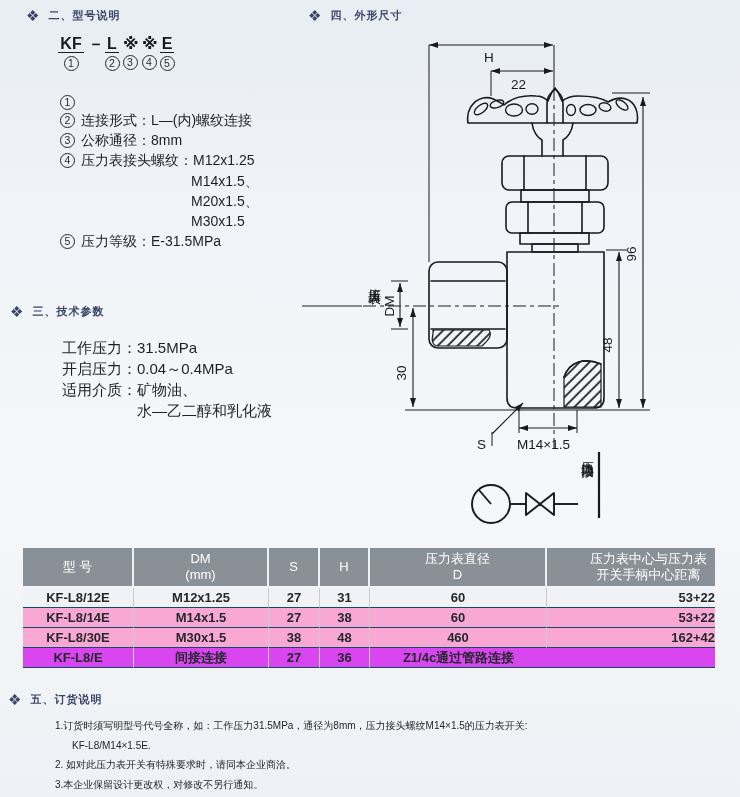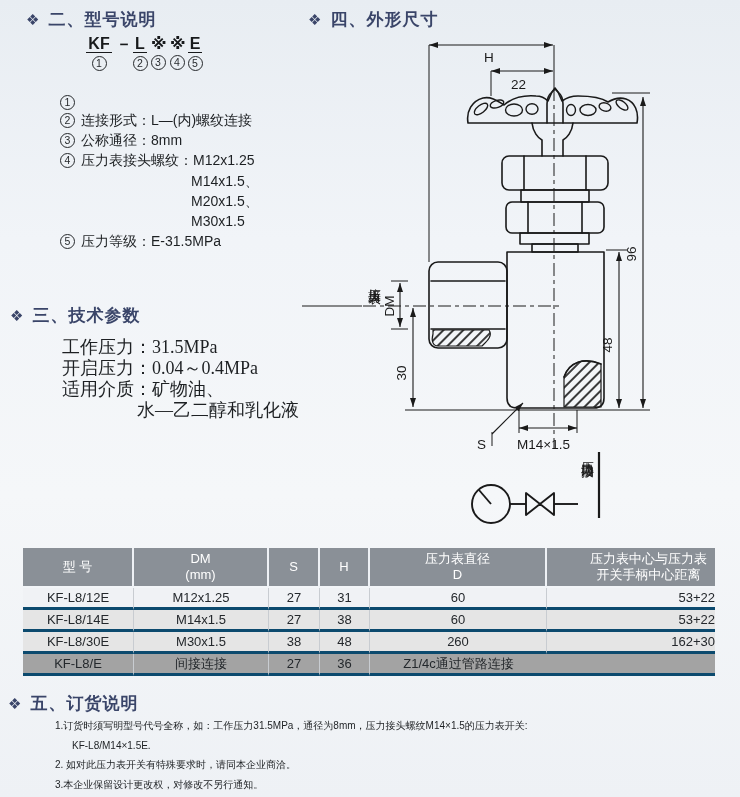--- a/index.html
+++ b/index.html
@@ -6,72 +6,72 @@
   body{
     width:740px;height:797px;overflow:hidden;position:relative;
     font-family:"Liberation Sans","DejaVu Sans",sans-serif;
     background:linear-gradient(180deg,#e8edf2 0%,#f1f4f8 30%,#f5f7f9 62%,#eef1f5 100%);
     color:#1f2326;
   }
   .abs{position:absolute;}
   
   .sec-head{display:flex;align-items:center;gap:9px;color:#3a4569;font-weight:bold;}
   .sec-head .marker{font-size:15px;line-height:1;}
-  .sec-head .t{font-size:17px;letter-spacing:1px;}
+  .sec-head .t{font-size:11px;letter-spacing:1px;}
   
   .code-row{display:flex;align-items:flex-start;}
   .code-part{text-align:center;margin-right:3px;}
   .code-ch{display:block;font-size:16px;font-weight:bold;line-height:16px;padding:0 1px;color:#17191b;}
   .code-ch.u{border-bottom:1.6px solid #17191b;}
   .code-num{margin-top:3px;display:flex;justify-content:center;}
   .circ{box-sizing:border-box;width:15px;height:15px;border:1.2px solid #26292c;border-radius:50%;
         display:inline-flex;align-items:center;justify-content:center;
         font-size:10.5px;line-height:1;color:#26292c;flex:0 0 15px;}
   
   .mlist{font-size:14px;line-height:20.2px;color:#1d2023;}
   .mi{display:flex;align-items:center;}
   .mi .circ{margin-right:6px;}
   .mi.cont{padding-left:131px;}
   
-  .tlist{font-size:18px;line-height:21px;color:#1d2023;font-family:Liberation Serif, serif;}
+  .tlist{font-size:15px;line-height:21px;color:#1d2023;}
   .tlist .indent{padding-left:75px;}
   
   #drawing{left:300px;top:30px;width:440px;height:515px;}
   #drawing svg{position:absolute;left:0;top:0;}
   .v-label{position:absolute;writing-mode:vertical-rl;text-orientation:upright;
            font-size:13px;letter-spacing:1px;color:#1a1a1a;line-height:13px;}
   
   #spec-table-wrap{left:23px;top:548px;width:692px;}
   table{border-collapse:separate;border-spacing:0;table-layout:fixed;width:692px;}
   th{background:#8a9097;color:#ffffff;font-weight:normal;font-size:13px;line-height:16px;
      height:38px;vertical-align:middle;text-align:center;border-right:2px solid #eef1f5;
      border-bottom:2px solid #f2f5f8;padding:0;}
   th:last-child{border-right:none;padding-left:35px;}
   td{font-size:13px;height:19px;text-align:center;vertical-align:middle;color:#24282c;
-     border-right:1px solid #c8ccd1;border-bottom:3px solid #0c4a6e;padding:0;}
+     border-right:1px solid #c8ccd1;border-bottom:1px solid #0c4a6e;padding:0;font-weight:bold;}
   td:last-child{border-right:none;text-align:right;}
   tr.r-a td{background:#f0f2f5;}
-  tr.r-b td{background:#e5e5e5;}
-  tr.r-c td{background:#a3a3a3;}
+  tr.r-b td{background:#f9a8d4;}
+  tr.r-c td{background:#d946ef;}
   td.merged{text-align:left;border-right:none;}
   td.merged .merged-inner{display:inline-block;width:177px;text-align:center;}
   
   .olist{font-size:10px;line-height:19.7px;color:#1d2023;white-space:nowrap;}
   .olist .indent{padding-left:17px;}
 </style>
 </head>
 <body>
 
 <div class="abs sec-head" style="left:26px;top:8px;">
   <span class="marker">❖</span>
   <span class="t">二、型号说明</span>
 </div>
 
 <div class="abs code-row" style="left:58px;top:36px;">
-  <div class="code-part" style="width:26px;margin-left:28px;">
+  <div class="code-part" style="width:26px;">
     <span class="code-ch u">KF</span>
     <span class="code-num">
         <span class="circ">1</span>
       </span>
   </div>
   <div class="code-part" style="width:15px;">
     <span class="code-ch">－</span>
   </div>
   <div class="code-part" style="width:14px;">
     <span class="code-ch u">L</span>
@@ -298,22 +298,22 @@
           <td>27</td>
           <td>38</td>
           <td>60</td>
           <td>53+22</td>
       </tr>
       <tr class="r-b">
         <td>KF-L8/30E</td>
           <td>M30x1.5</td>
           <td>38</td>
           <td>48</td>
-          <td>260</td>
-          <td>162+30</td>
+          <td>460</td>
+          <td>162+42</td>
       </tr>
       <tr class="r-c">
         <td>KF-L8/E</td>
           <td>间接连接</td>
           <td>27</td>
           <td>36</td>
           <td class="merged" colspan="2"><span class="merged-inner">Z1/4c通过管路连接</span></td>
       </tr>
     </tbody>
   </table>

